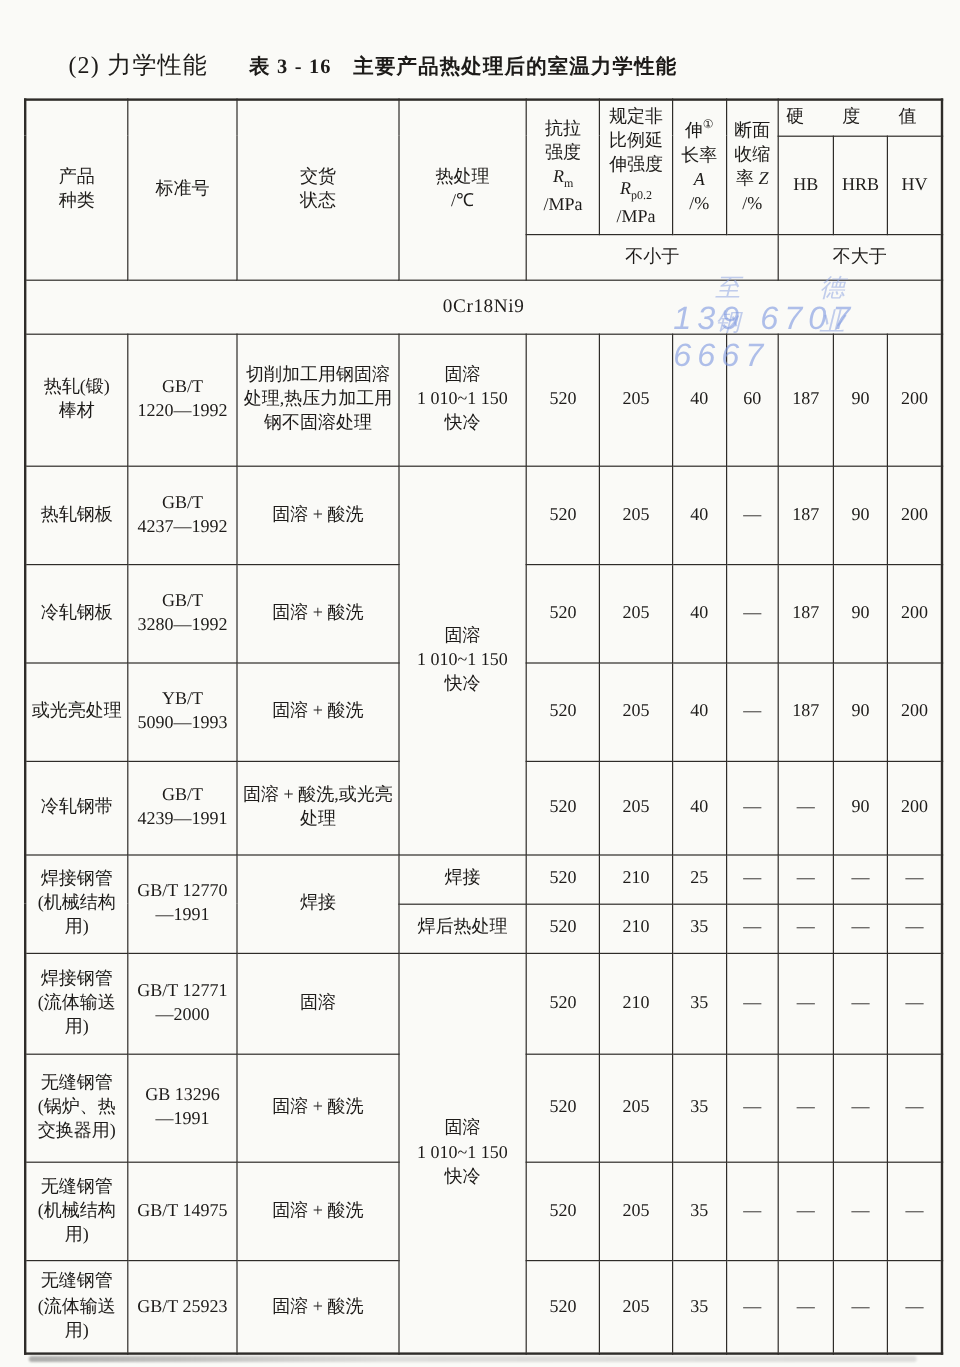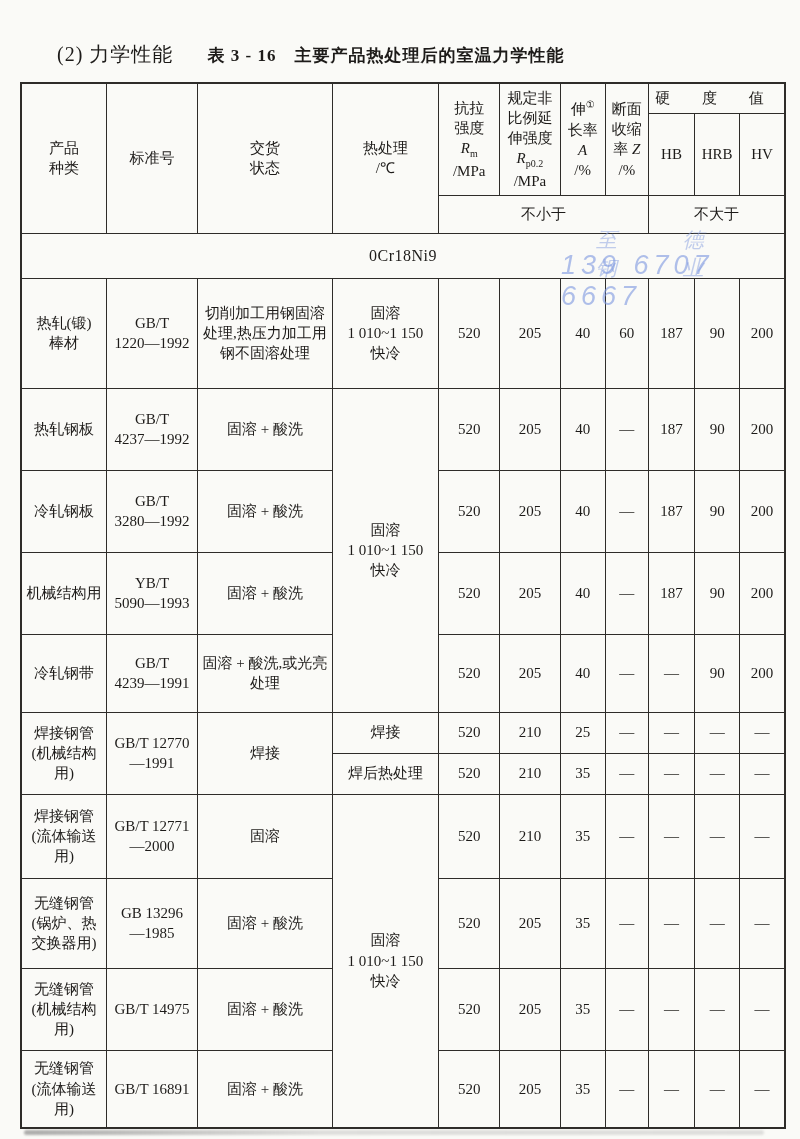--- a/index.html
+++ b/index.html
@@ -176,21 +176,21 @@
         <td class="val">520</td>
         <td class="val">205</td>
         <td class="val">40</td>
         <td class="val">—</td>
         <td class="val">187</td>
         <td class="val">90</td>
         <td class="val">200</td>
       </tr>
 
       <tr class="r3">
-        <td class="tl">机械结构用</td>
+        <td class="tl">或光亮处理</td>
         <td class="pre">YB/T
 5090—1993</td>
         <td class="tl">固溶 + 酸洗</td>
         <td class="val">520</td>
         <td class="val">205</td>
         <td class="val">40</td>
         <td class="val">—</td>
         <td class="val">187</td>
         <td class="val">90</td>
         <td class="val">200</td>
@@ -249,21 +249,21 @@
         <td class="val">35</td>
         <td class="val">—</td>
         <td class="val">—</td>
         <td class="val">—</td>
         <td class="val">—</td>
       </tr>
 
       <tr class="r7">
         <td class="tl">无缝钢管(锅炉、热交换器用)</td>
         <td class="pre">GB 13296
-—1985</td>
+—1991</td>
         <td class="tl">固溶 + 酸洗</td>
         <td class="val">520</td>
         <td class="val">205</td>
         <td class="val">35</td>
         <td class="val">—</td>
         <td class="val">—</td>
         <td class="val">—</td>
         <td class="val">—</td>
       </tr>
 
@@ -275,21 +275,21 @@
         <td class="val">205</td>
         <td class="val">35</td>
         <td class="val">—</td>
         <td class="val">—</td>
         <td class="val">—</td>
         <td class="val">—</td>
       </tr>
 
       <tr class="r9">
         <td class="tl">无缝钢管(流体输送用)</td>
-        <td>GB/T 16891</td>
+        <td>GB/T 25923</td>
         <td class="tl">固溶 + 酸洗</td>
         <td class="val">520</td>
         <td class="val">205</td>
         <td class="val">35</td>
         <td class="val">—</td>
         <td class="val">—</td>
         <td class="val">—</td>
         <td class="val">—</td>
       </tr>
     </tbody>

